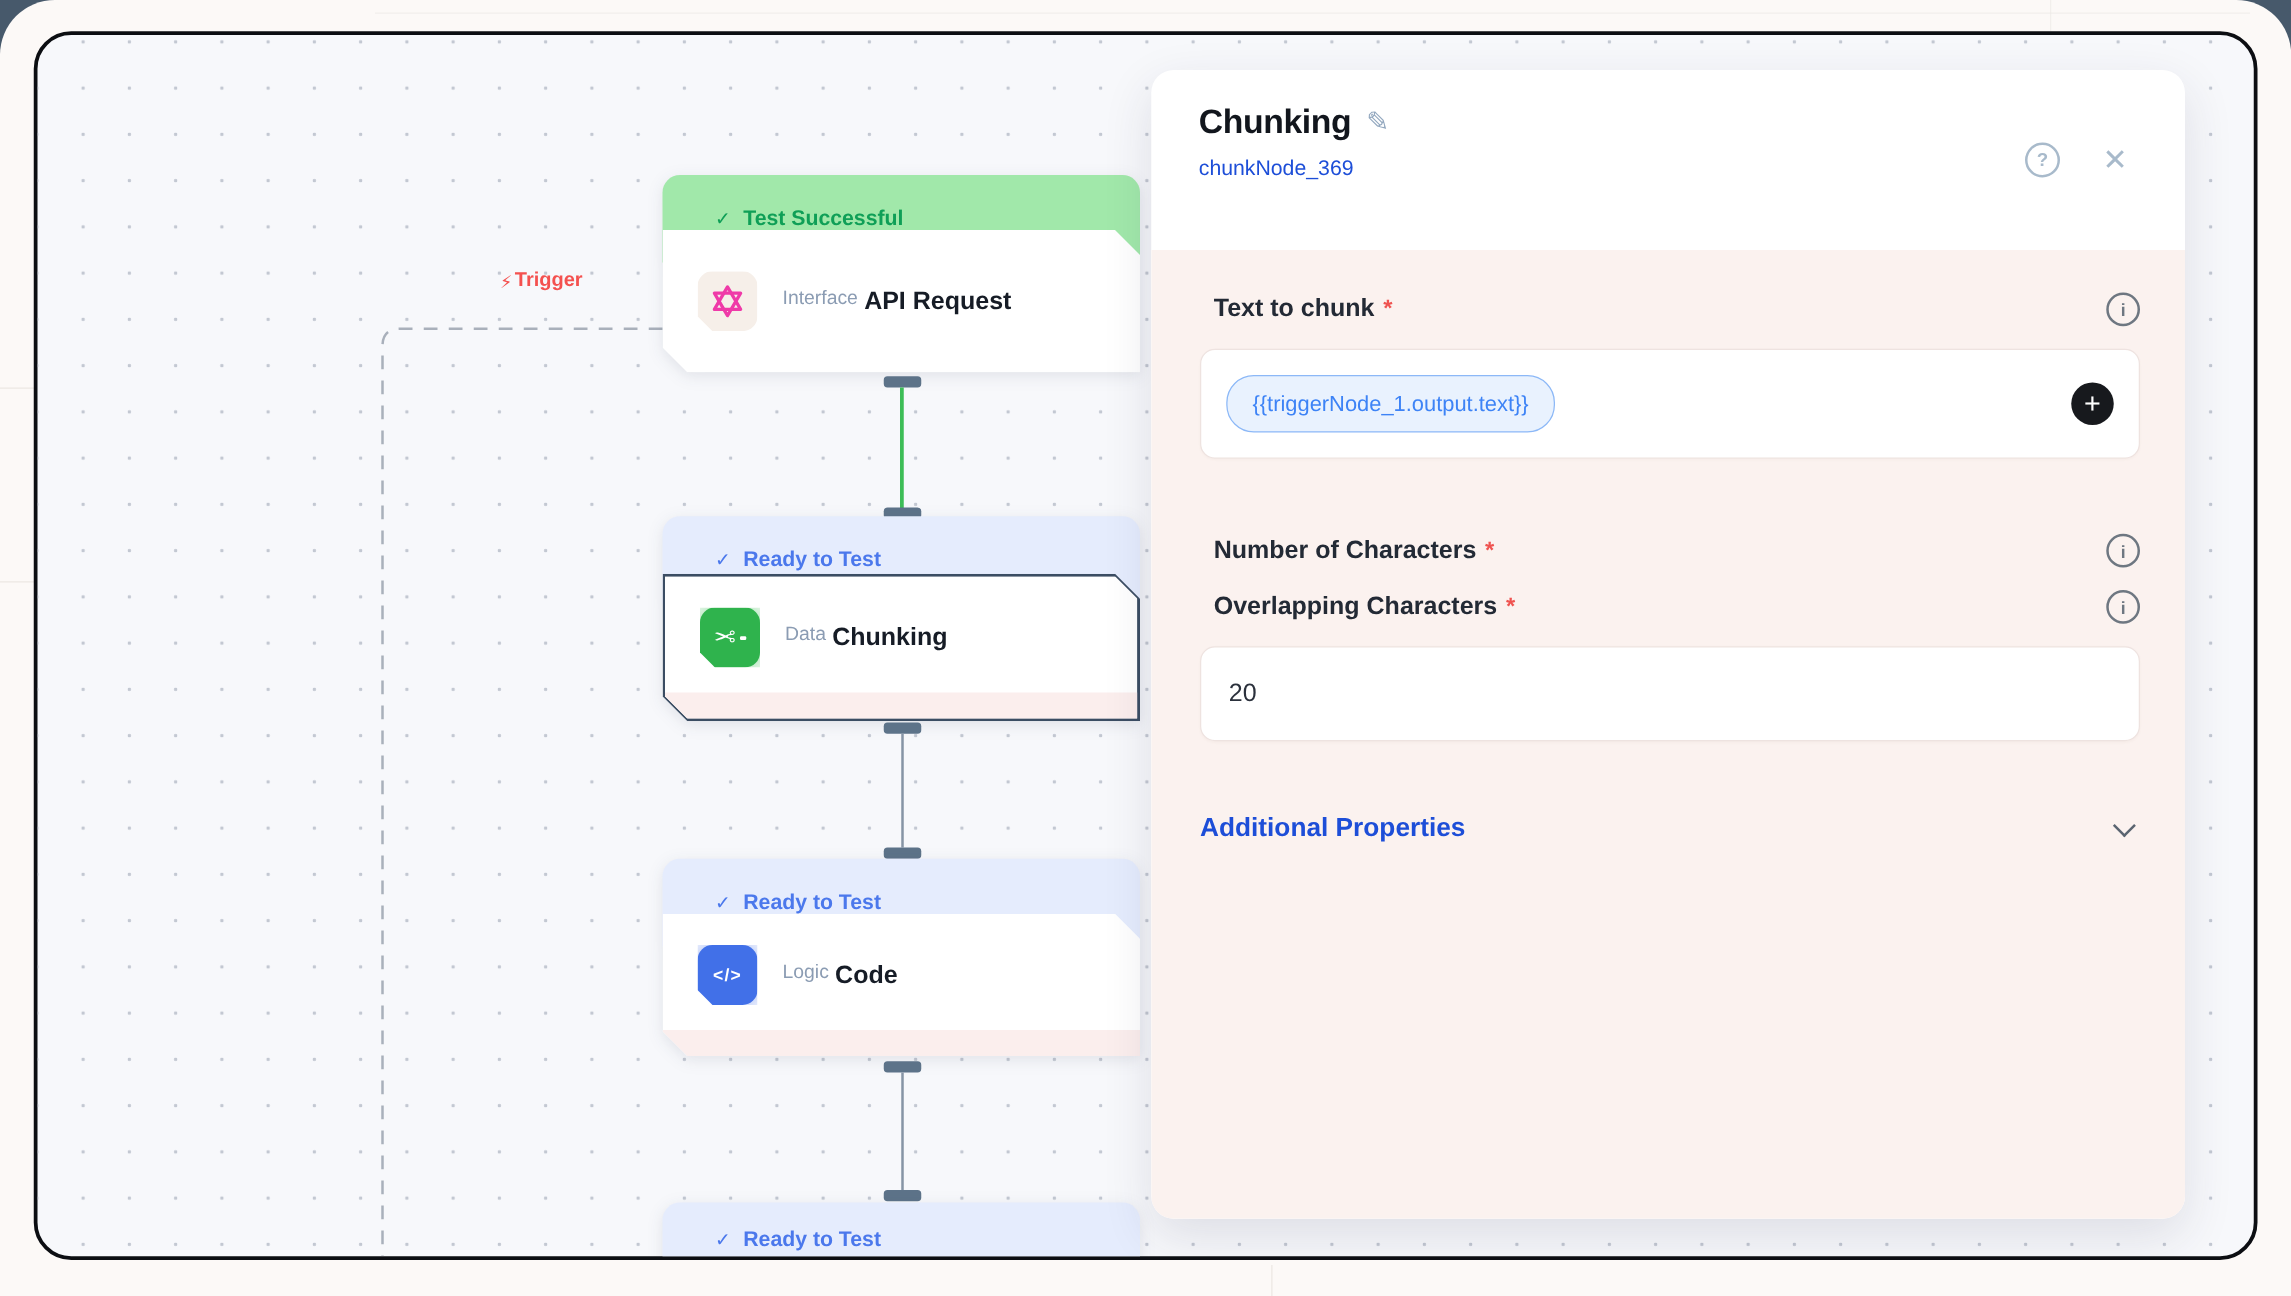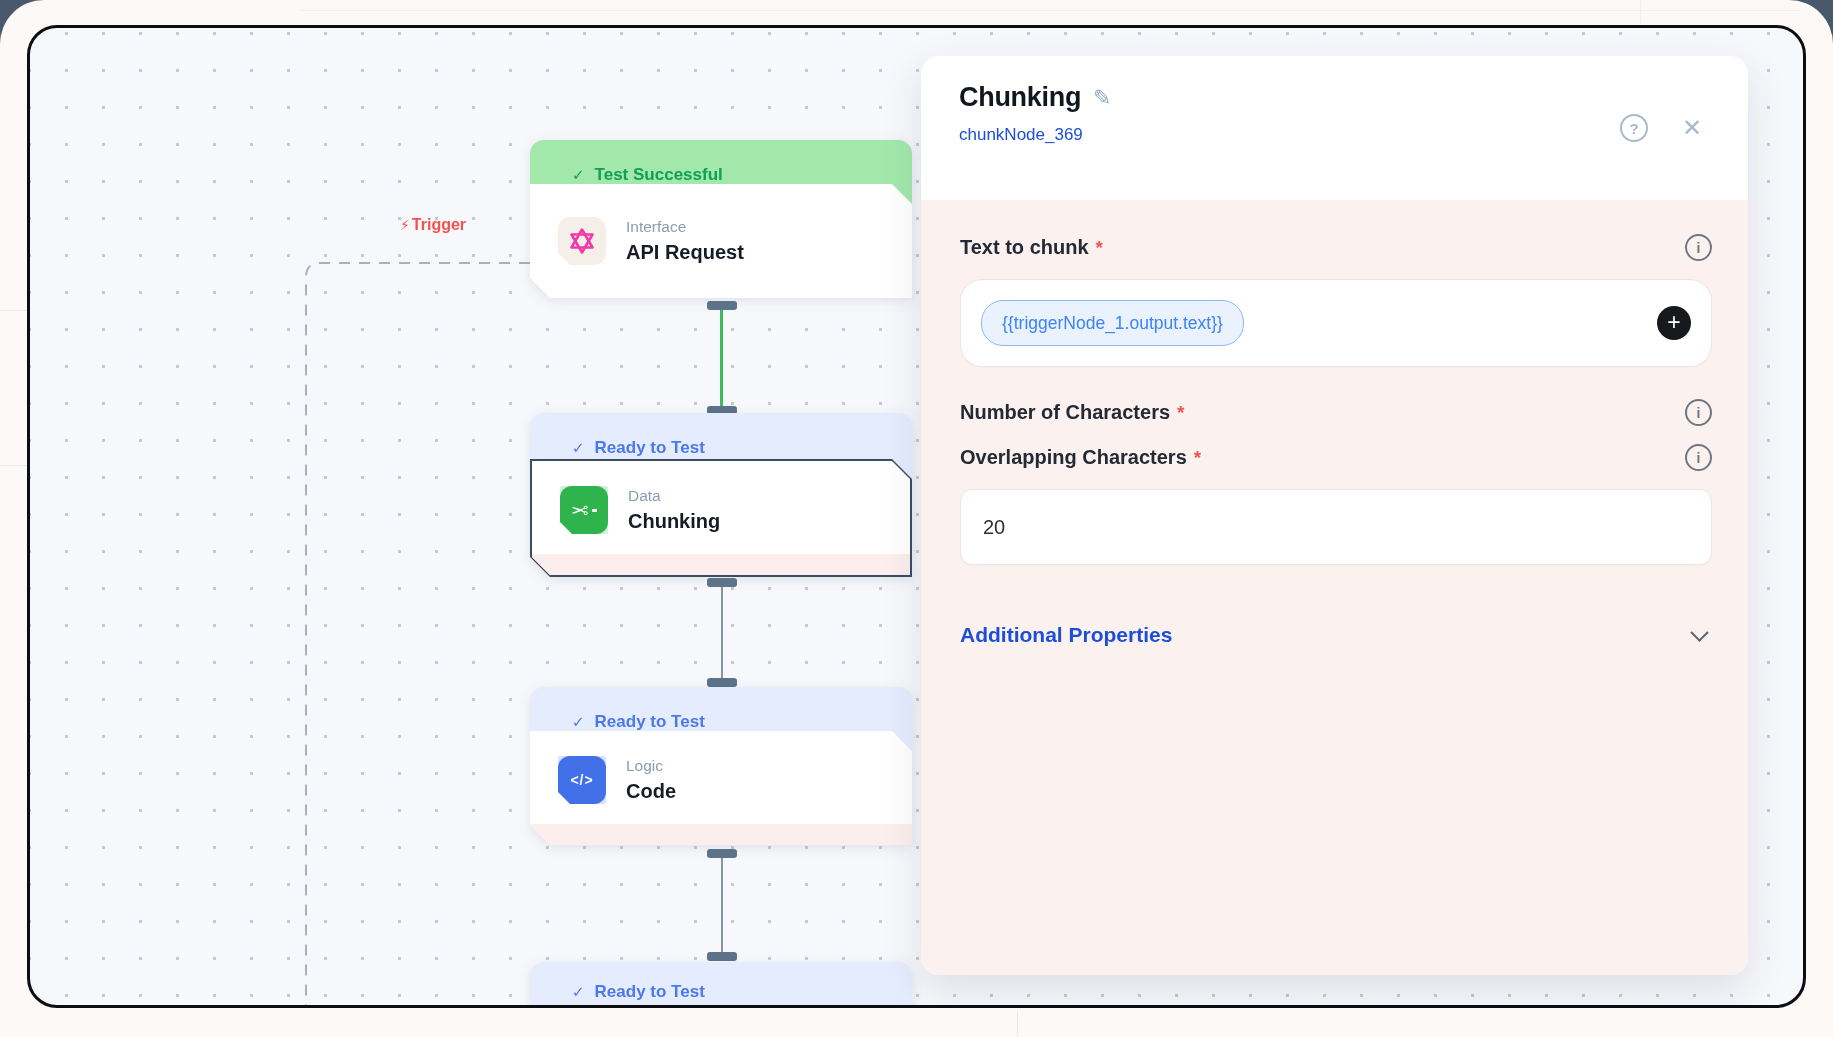--- a/index.html
+++ b/index.html
@@ -34,21 +34,21 @@
   .ncontent{position:absolute;left:28px;top:0;bottom:0;display:flex;align-items:center;gap:20px;}
   .nicon{width:48px;height:48px;border-radius:12px;flex:0 0 auto;
     display:flex;align-items:center;justify-content:center;
     clip-path:polygon(0 0,100% 0,100% 100%,12px 100%,0 calc(100% - 12px));}
   .nicon.api{background:#f6efe9;}
   .nicon.chunk{background:#2fb34d;box-shadow:0 0 18px 3px rgba(64,192,87,.55);}
   .nicon.codeic{background:#4170e8;box-shadow:0 0 18px 3px rgba(63,106,233,.45);}
   .scis{color:#fff;font-size:21px;transform:scaleX(-1);line-height:1;}
   .scdash{width:5px;height:3px;background:#fff;border-radius:1px;margin-left:3px;}
   .codeglyph{color:#fff;font-size:14px;font-weight:700;letter-spacing:1px;}
-  .ntext{display:flex;flex-direction:column;gap:5px;}
+  .ntext{display:flex;flex-direction:row;gap:5px;}
   .ncat{font-size:15.5px;color:#8b9cb3;font-weight:500;}
   .ntitle{font-size:20px;color:#161c26;font-weight:700;}
   .port{position:absolute;width:30px;height:9px;background:#5d7389;border-radius:3px;left:677px;}
   .wire-v{position:absolute;width:3px;left:690px;}
   .wire-green{background:#3dbd57;}
   .wire-gray{background:#8694a5;width:2px;left:691px;}
   
   .panel{position:absolute;left:891px;top:28px;width:827px;height:919px;background:#fff;
     border-radius:18px;box-shadow:0 14px 40px rgba(40,45,70,.12);overflow:hidden;}
   .phead{position:relative;height:144px;padding:26px 38px 0 38px;box-sizing:border-box;}
@@ -57,27 +57,27 @@
   .pencil{font-size:22px;color:#93a8bf;transform:rotate(0deg);}
   .pnodeid{margin-top:12px;font-size:17px;color:#1d4ed8;}
   .hbtn{position:absolute;top:58px;width:28px;height:28px;display:flex;align-items:center;
     justify-content:center;color:#a8bacb;}
   .qmark{right:100px;border:2px solid #a8bacb;border-radius:50%;width:24px;height:24px;
     font-size:15px;font-weight:700;}
   .xmark{right:42px;font-size:24px;font-weight:400;}
   .pbody{position:absolute;left:0;right:0;top:144px;bottom:0;background:#fbf2ef;
     padding:34px 36px 0 39px;box-sizing:border-box;}
   .flabel{display:flex;align-items:center;margin-bottom:18px;}
-  .flabel .lt{font-size:20px;font-weight:700;color:#232a35;}
+  .flabel .lt{font-size:20px;font-weight:700;color:#232a35;margin-left:11px;}
   .req{color:#ef5350;margin-left:7px;font-size:19px;font-weight:700;}
   .infoic{margin-left:auto;width:23px;height:23px;border:2px solid #6e7781;border-radius:50%;
     color:#6e7781;font-size:14px;font-weight:700;display:flex;align-items:center;justify-content:center;}
   .finput{position:relative;background:#fff;border:1px solid #eee3e0;border-radius:12px;
     display:flex;align-items:center;box-shadow:0 1px 2px rgba(120,90,80,.04);}
-  .in-big{height:86px;margin-bottom:32px;padding:0 20px;border-radius:22px;}
+  .in-big{height:86px;margin-bottom:60px;padding:0 20px;}
   .in-sm{height:72px;margin-bottom:37px;padding:0 22px;font-size:20px;color:#2b313c;}
   .in-sm2{height:74px;margin-bottom:0;padding:0 22px;font-size:20px;color:#2b313c;}
   .pill{display:inline-flex;align-items:center;height:44px;padding:0 20px;border-radius:22px;
     background:#e9f2fe;border:1.5px solid #8cb8f7;color:#3d83f6;font-size:17.5px;}
   .plusbtn{position:absolute;right:20px;top:50%;transform:translateY(-50%);width:34px;height:34px;
     border-radius:50%;background:#17191d;color:#fff;font-size:23px;display:flex;align-items:center;
     justify-content:center;line-height:1;padding-bottom:2px;box-sizing:border-box;}
   .addprops{margin-top:58px;display:flex;align-items:center;}
   .addprops .at{font-size:21px;font-weight:700;color:#1d4ed8;}
   .chev{margin-left:auto;margin-right:6px;width:11px;height:11px;border-right:2.2px solid #5a6470;

